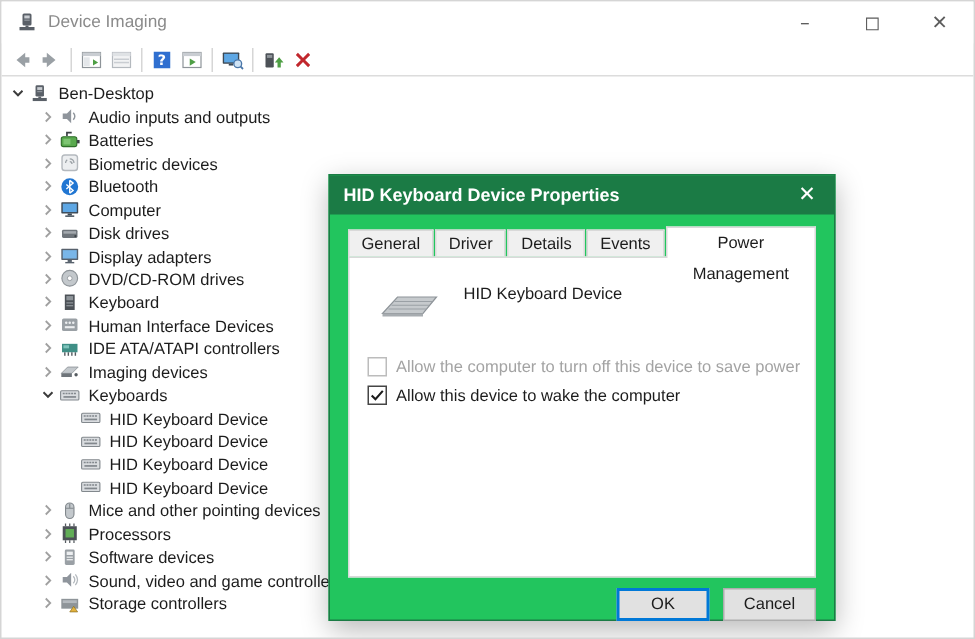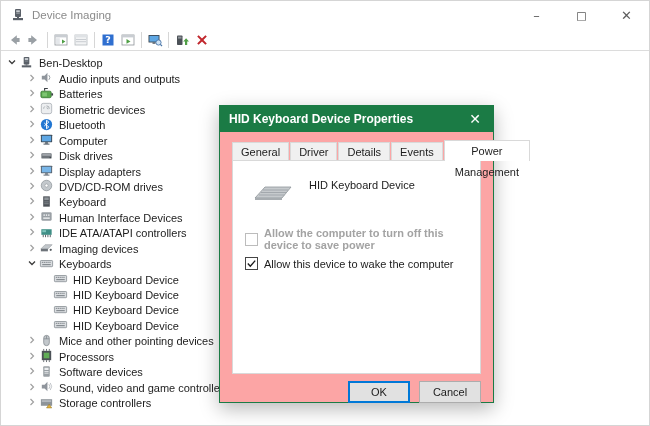--- a/index.html
+++ b/index.html
@@ -29,22 +29,22 @@
   .tree { padding-top:3px; }
   .tree-row { height:15.45px; display:flex; align-items:flex-end; white-space:nowrap; }
   .tree-row .chev { width:14px; height:14px; flex:0 0 14px; display:flex; align-items:center; justify-content:center; }
   .tree-row .ticon { width:15px; height:14px; flex:0 0 15px; margin-right:5px; display:flex; align-items:center; justify-content:center; }
   .tree-row .tlabel { font-size:11px; }
   .lvl0 { padding-left:4px; }
   .lvl1 { padding-left:24px; }
   .lvl2 { padding-left:38px; }
 
   
-  .dialog { position:absolute; left:218px; top:104px; width:275px; height:298px;
-            background:#fca5a5; border:1px solid #1b7b45; box-shadow:0 6px 18px rgba(0,0,0,.28); }
+  .dialog { position:absolute; left:218px; top:115px; width:338px; height:298px;
+            background:#22c55e; border:1px solid #1b7b45; box-shadow:0 6px 18px rgba(0,0,0,.28); }
   .dlg-title { height:26px; background:#1b7b45; display:flex; align-items:center; }
   .dlg-title .dlg-caption { flex:1 1 auto; color:#fff; font-size:12px; font-weight:bold; padding-left:9px; }
   .dlg-close { width:36px; height:26px; display:flex; align-items:center; justify-content:center;
                color:#fff; font-size:14px; font-family:"DejaVu Sans",sans-serif; }
 
   .tabs { display:flex; align-items:flex-end; margin:8px 12px 0 12px; position:relative; z-index:2; }
   .tab { font-size:11px; padding:0 8px; height:18px; line-height:18px; background:#f0f0f0;
          border:1px solid #d9d9d9; border-bottom:none; margin-right:0; color:#1c1c1c; }
   .tab + .tab { margin-left:1px;text-align:center; }
   .tab.active { height:21px; line-height:21px; background:#fff; position:relative; margin-bottom:-1px; padding:0 10px; }
@@ -54,21 +54,21 @@
   .dev-row { display:flex; align-items:flex-start; padding:16px 0 0 16px; }
   .dev-img { width:46px; height:24px; flex:0 0 46px; margin-top:2px; }
   .dev-name { font-size:11px; margin-left:14px; margin-top:2px; color:#1c1c1c; }
 
   .chk-area { position:absolute; left:12px; top:66px; }
   .chk-row { display:flex; align-items:center; margin-bottom:6px; }
   .chk-box { width:13px; height:13px; background:#fff; border:1px solid #454545; margin-right:6px;
              display:flex; align-items:center; justify-content:center; flex:0 0 13px; }
   .chk-row.disabled .chk-box { border-color:#bcbcbc; background:#fff; }
   .chk-label { font-size:11px; color:#1c1c1c; }
-  .chk-row.disabled .chk-label { color:#a3a3a3;font-weight:bold; }
+  .chk-row.disabled .chk-label { color:#a3a3a3; }
 
   .btn-row { display:flex; justify-content:flex-end; margin:7px 12px 0 16px; gap:9px; }
   .btn { width:62px; height:22px; background:#e1e1e1; border:1px solid #adadad;
          font-size:11px; display:flex; align-items:center; justify-content:center; color:#1c1c1c; }
   .btn.focused { border:2px solid #0078d7; }
 
   svg { display:block; }
 </style>
 </head>
 <body>

